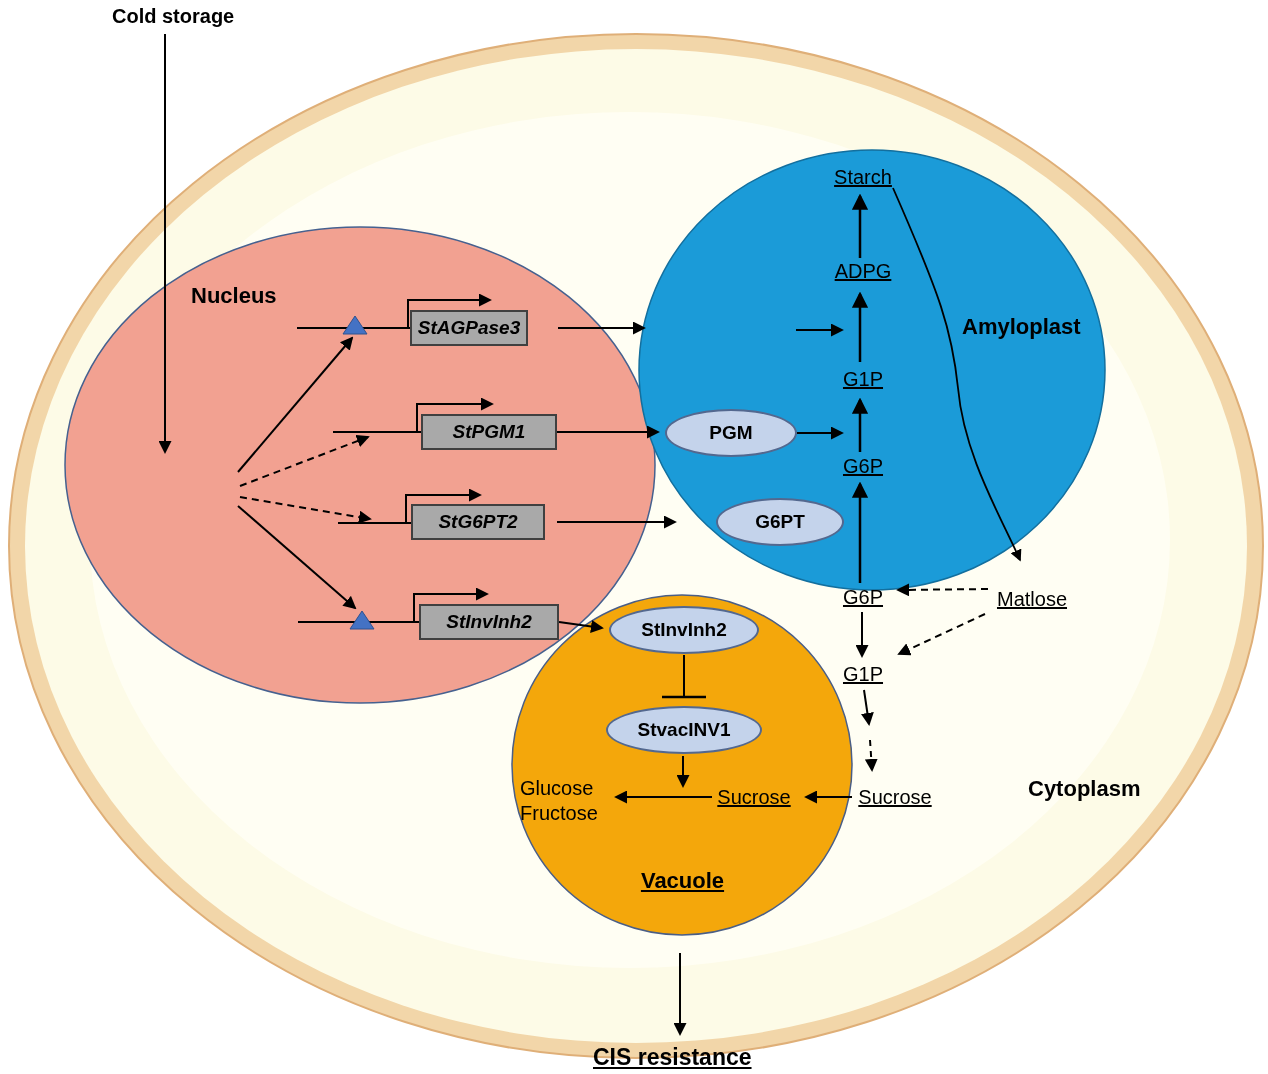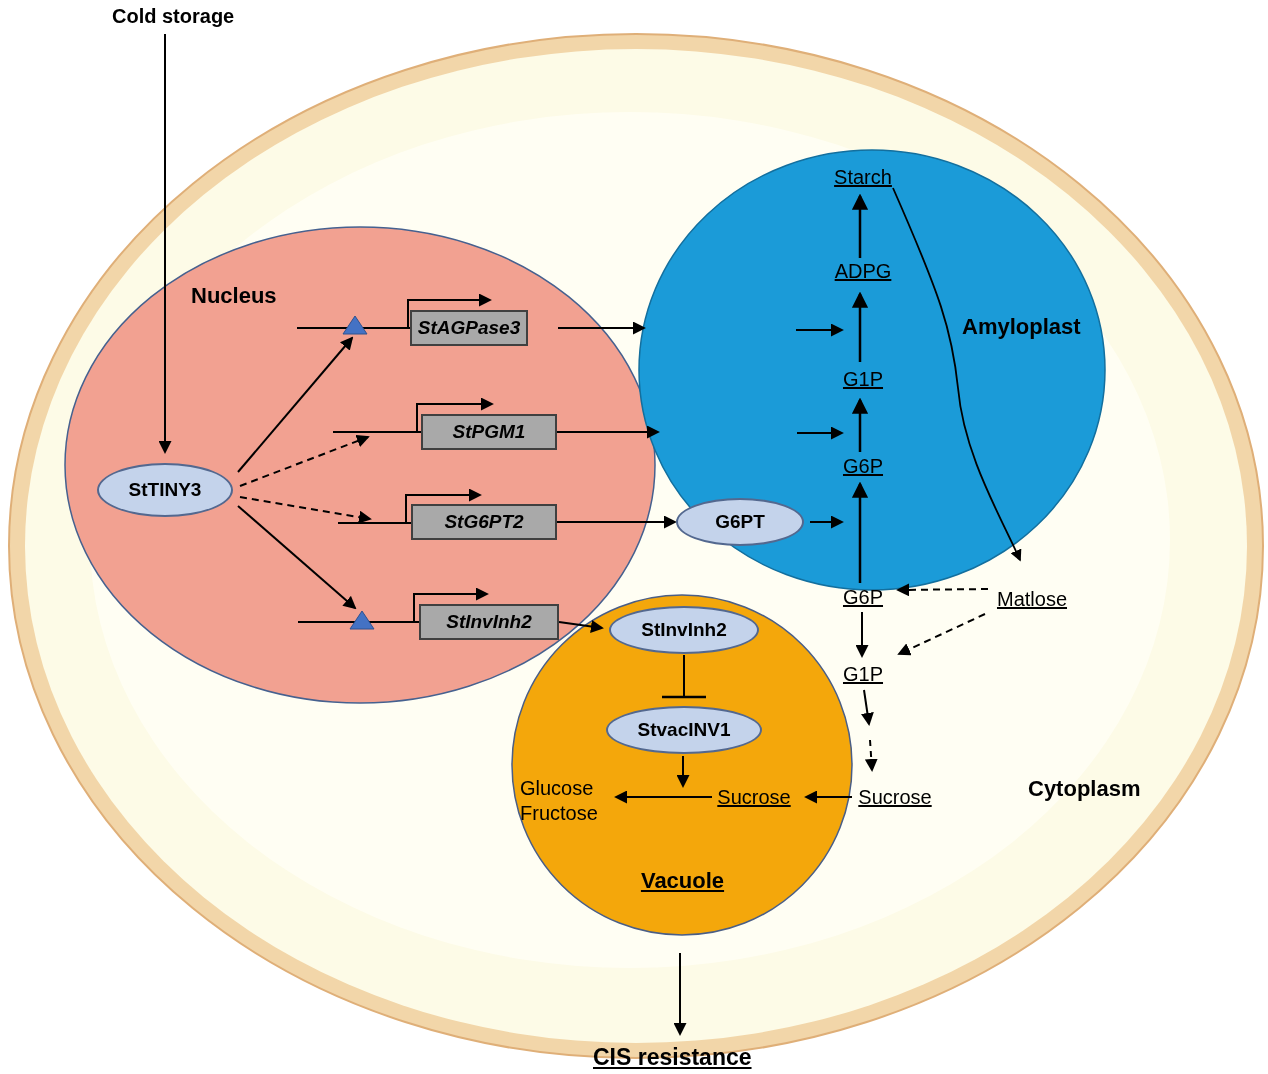--- a/index.html
+++ b/index.html
@@ -98,28 +98,28 @@
   </svg>
 
   <div class="lbl b" style="left:112px; top:5px; font-size:20px;">Cold storage</div>
   <div class="lbl b ctr" style="left:593px; top:1044px; width:150px; font-size:23px;">CIS resistance</div>
 
   <div class="lbl comp-lbl" style="left:191px; top:283px;">Nucleus</div>
   <div class="lbl comp-lbl" style="left:962px; top:314px;">Amyloplast</div>
   <div class="lbl comp-lbl ctr" style="left:630px; top:868px; width:105px;">Vacuole</div>
   <div class="lbl comp-lbl" style="left:1028px; top:776px;">Cytoplasm</div>
 
-  <div class="pellipse" style="left:97px; top:463px; width:136px; height:54px;">StTINY3</div>
 
   <div class="gene-box" style="left:410px; top:310px; width:118px; height:36px;">StAGPase3</div>
   <div class="gene-box" style="left:421px; top:414px; width:136px; height:36px;">StPGM1</div>
-  <div class="gene-box" style="left:411px; top:504px; width:146px; height:36px;">StG6PT2</div>
+  <div class="gene-box" style="left:411px; top:504px; width:134px; height:36px;">StG6PT2</div>
   <div class="gene-box" style="left:419px; top:604px; width:140px; height:36px;">StInvInh2</div>
 
-  <div class="pellipse" style="left:676px; top:498px; width:128px; height:48px;text-align:right;">G6PT</div>
+  <div class="pellipse" style="left:665px; top:409px; width:132px; height:48px;">PGM</div>
+  <div class="pellipse" style="left:716px; top:498px; width:128px; height:48px;text-align:right;">G6PT</div>
 
   <div class="lbl metab ctr" style="left:828px; top:166px; width:70px;">Starch</div>
   <div class="lbl metab ctr" style="left:828px; top:260px; width:70px;">ADPG</div>
   <div class="lbl metab ctr" style="left:828px; top:368px; width:70px;">G1P</div>
   <div class="lbl metab ctr" style="left:828px; top:455px; width:70px;">G6P</div>
 
   <div class="lbl metab ctr" style="left:990px; top:588px; width:84px;">Matlose</div>
   <div class="lbl metab ctr" style="left:828px; top:586px; width:70px;">G6P</div>
   <div class="lbl metab ctr" style="left:828px; top:663px; width:70px;">G1P</div>
   <div class="lbl metab ctr" style="left:855px; top:786px; width:80px;">Sucrose</div>

